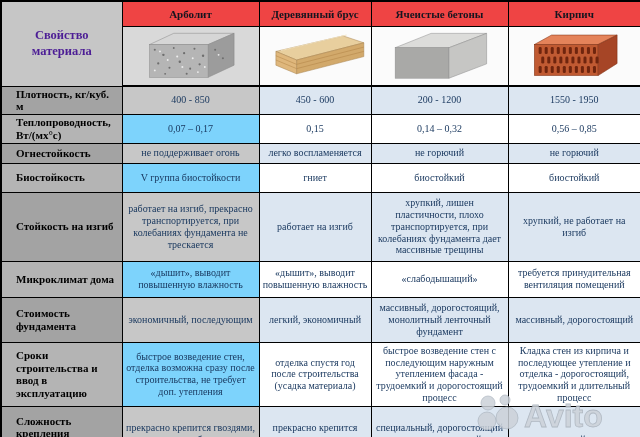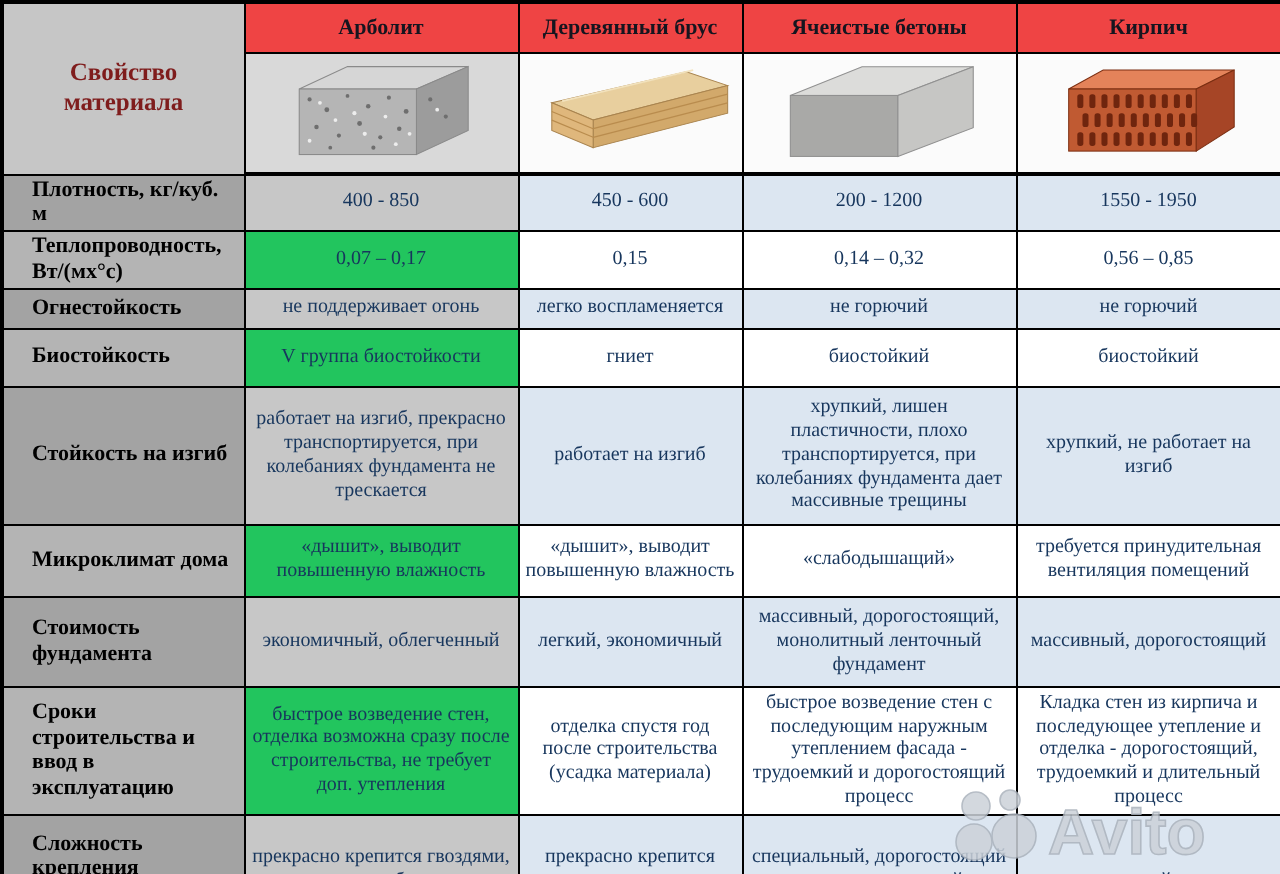--- a/index.html
+++ b/index.html
@@ -2,32 +2,32 @@
 <html><head>
 <meta charset="utf-8">
 <style>
   html,body{margin:0;padding:0;background:#fff;}
   .stage{position:relative;width:640px;height:437px;background:#fff;overflow:hidden;
          font-family:"Liberation Serif", serif;}
   table.cmp{border-collapse:collapse;table-layout:fixed;width:640px;height:437px;
             border:2px solid #000;border-bottom:6px solid #000;}
   .cmp td,.cmp th{border:1px solid #000;padding:1px 3px;text-align:center;vertical-align:middle;
                   overflow:hidden;}
-  th.prop-header{background:#c6c6c6;color:#7f1d1d;font-weight:bold;font-size:12.5px;line-height:1.25;}
+  th.prop-header{background:#c6c6c6;color:#4c1d95;font-weight:bold;font-size:12.5px;line-height:1.25;}
   th.mat-header{background:#ef4444;color:#15151f;font-weight:bold;font-size:11px;height:22px;}
   td.img-cell{background:#fbfbfb;height:54px;border-bottom:2px solid #000;}
   td.img-cell.arb{background:#d9d9d9;}
   th.row-label{background:#b4b4b4;color:#000;font-weight:bold;font-size:11px;text-align:left;
                padding-left:14px;line-height:1.15;}
   tr.odd th.row-label{background:#a3a3a3;}
   td.val{font-size:10px;color:#17365d;line-height:1.18;}
   tr.odd td.val{background:#dce6f1;}
   tr.even td.val{background:#ffffff;}
   tr.odd td.val.arb{background:#c7c7c7;}
-  tr.even td.val.arb{background:#22c55e;}
+  tr.even td.val.arb{background:#7dd3fc;}
   .r1{height:17px;} .r2{height:29px;} .r3{height:20px;} .r4{height:29px;} .r5{height:69px;}
   .r6{height:36px;} .r7{height:45px;} .r8{height:64px;} .r9{height:70px;}
   .wm{position:absolute;left:474px;top:390px;width:164px;height:44px;pointer-events:none;
       opacity:0.85;}
 </style>
 </head>
 <body>
 
 <div class="stage">
   <table class="cmp">
@@ -183,21 +183,21 @@
     </tr>
     <tr class="even r6">
       <th class="row-label">Микроклимат дома</th>
       <td class="val arb">«дышит», выводит повышенную влажность</td>
       <td class="val">«дышит», выводит повышенную влажность</td>
       <td class="val">«слабодышащий»</td>
       <td class="val">требуется принудительная вентиляция помещений</td>
     </tr>
     <tr class="odd r7">
       <th class="row-label">Стоимость фундамента</th>
-      <td class="val arb">экономичный, облегченный</td>
+      <td class="val arb">экономичный, последующим</td>
       <td class="val">легкий, экономичный</td>
       <td class="val">массивный, дорогостоящий, монолитный ленточный фундамент</td>
       <td class="val">массивный, дорогостоящий</td>
     </tr>
     <tr class="even r8">
       <th class="row-label">Сроки строительства и ввод в эксплуатацию</th>
       <td class="val arb">быстрое возведение стен, отделка возможна сразу после строительства, не требует доп. утепления</td>
       <td class="val">отделка спустя год после строительства (усадка материала)</td>
       <td class="val">быстрое возведение стен с последующим наружным утеплением фасада - трудоемкий и дорогостоящий процесс</td>
       <td class="val">Кладка стен из кирпича и последующее утепление и отделка - дорогостоящий, трудоемкий и длительный процесс</td>

